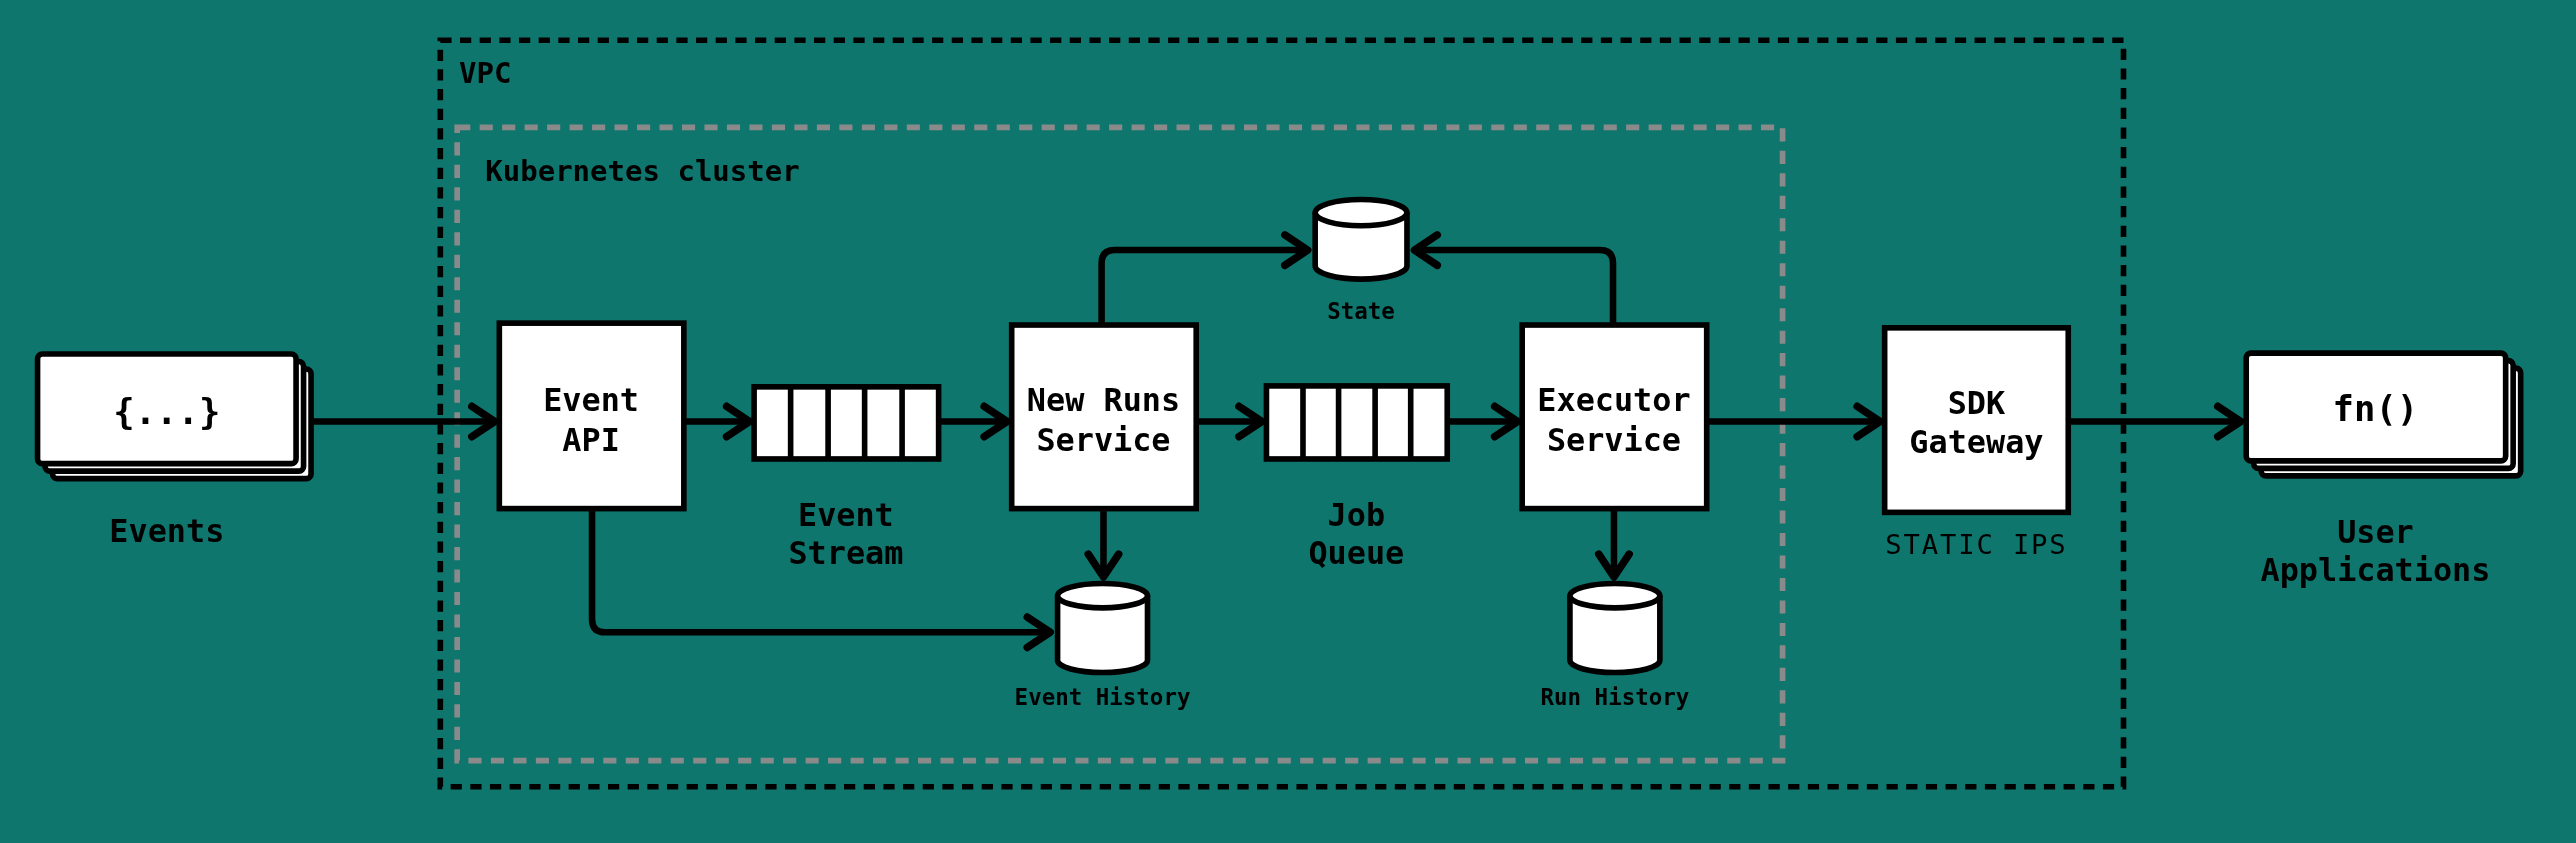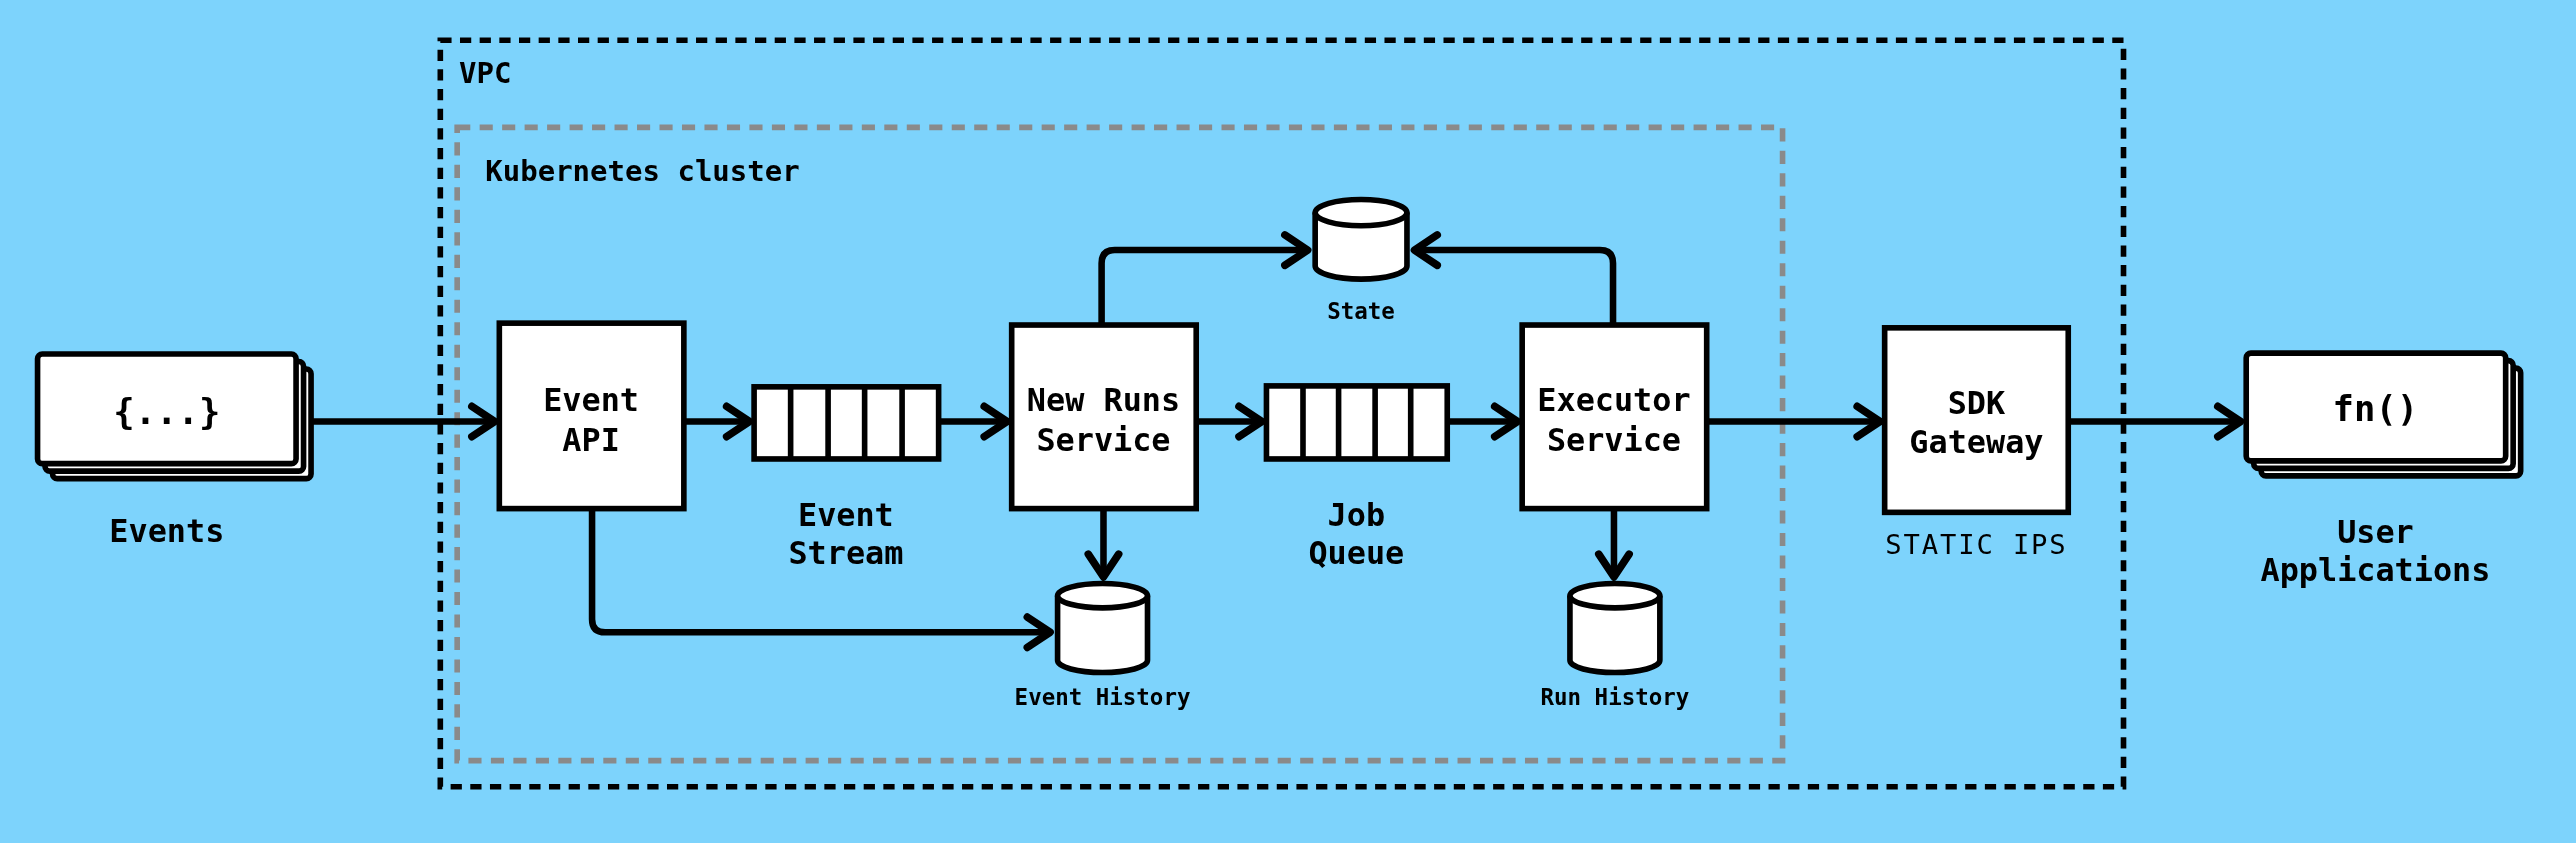--- a/index.html
+++ b/index.html
@@ -1,16 +1,16 @@
 <!DOCTYPE html>
 <html style="font-size:15px"><head>
 <meta charset="utf-8">
 <style>
   html, body { margin: 0; padding: 0; background: #ffffff; }
-  .canvas { position: relative; width: 2576px; height: 843px; background: #7dd3fc; overflow: hidden; }
+  .canvas { position: relative; width: 2576px; height: 843px; background: #0f766e; overflow: hidden; }
   svg text {
     font-family: "DejaVu Sans Mono", "Liberation Mono", monospace;
     fill: #000000;
   }
   .t-node   { font-size: 34px; font-weight: 700; text-anchor: middle; }
   .t-code   { font-size: 38px; font-weight: 700; text-anchor: middle; }
   .t-zone   { font-size: 31px; font-weight: 700; text-anchor: start; }
   .t-db     { font-size: 24px; font-weight: 700; text-anchor: middle; }
   .t-static { font-size: 29px; font-weight: 400; text-anchor: middle; letter-spacing: 2px; }
   .shape  { fill: #ffffff; stroke: #000000; stroke-width: 6; }

